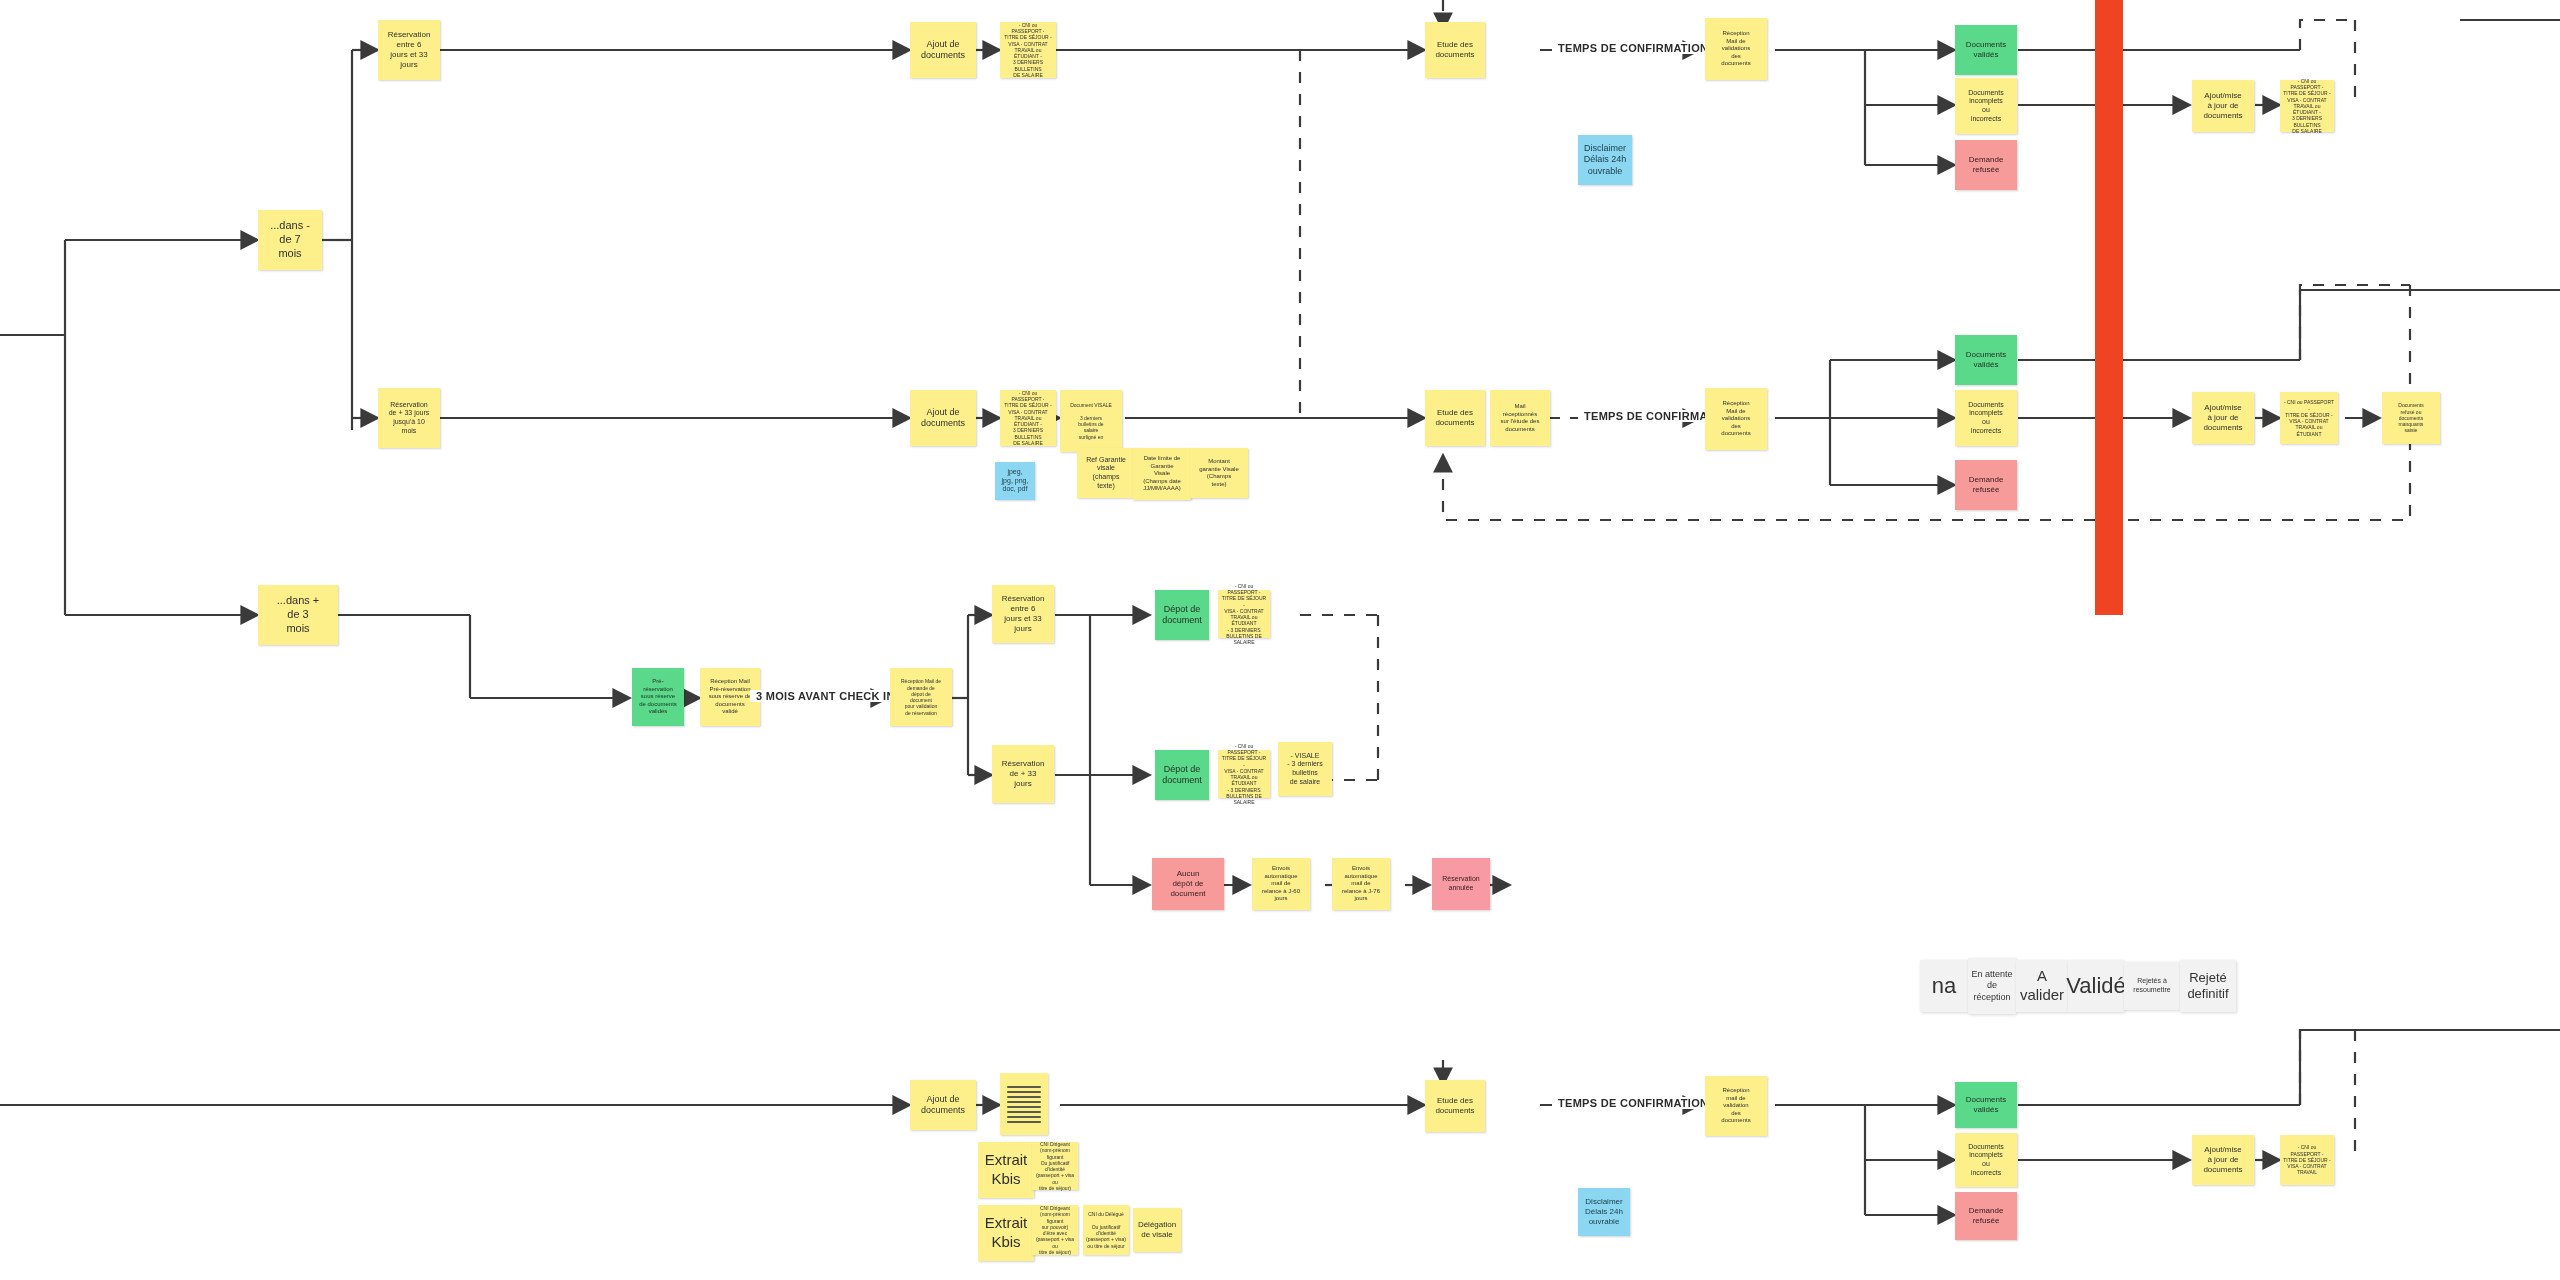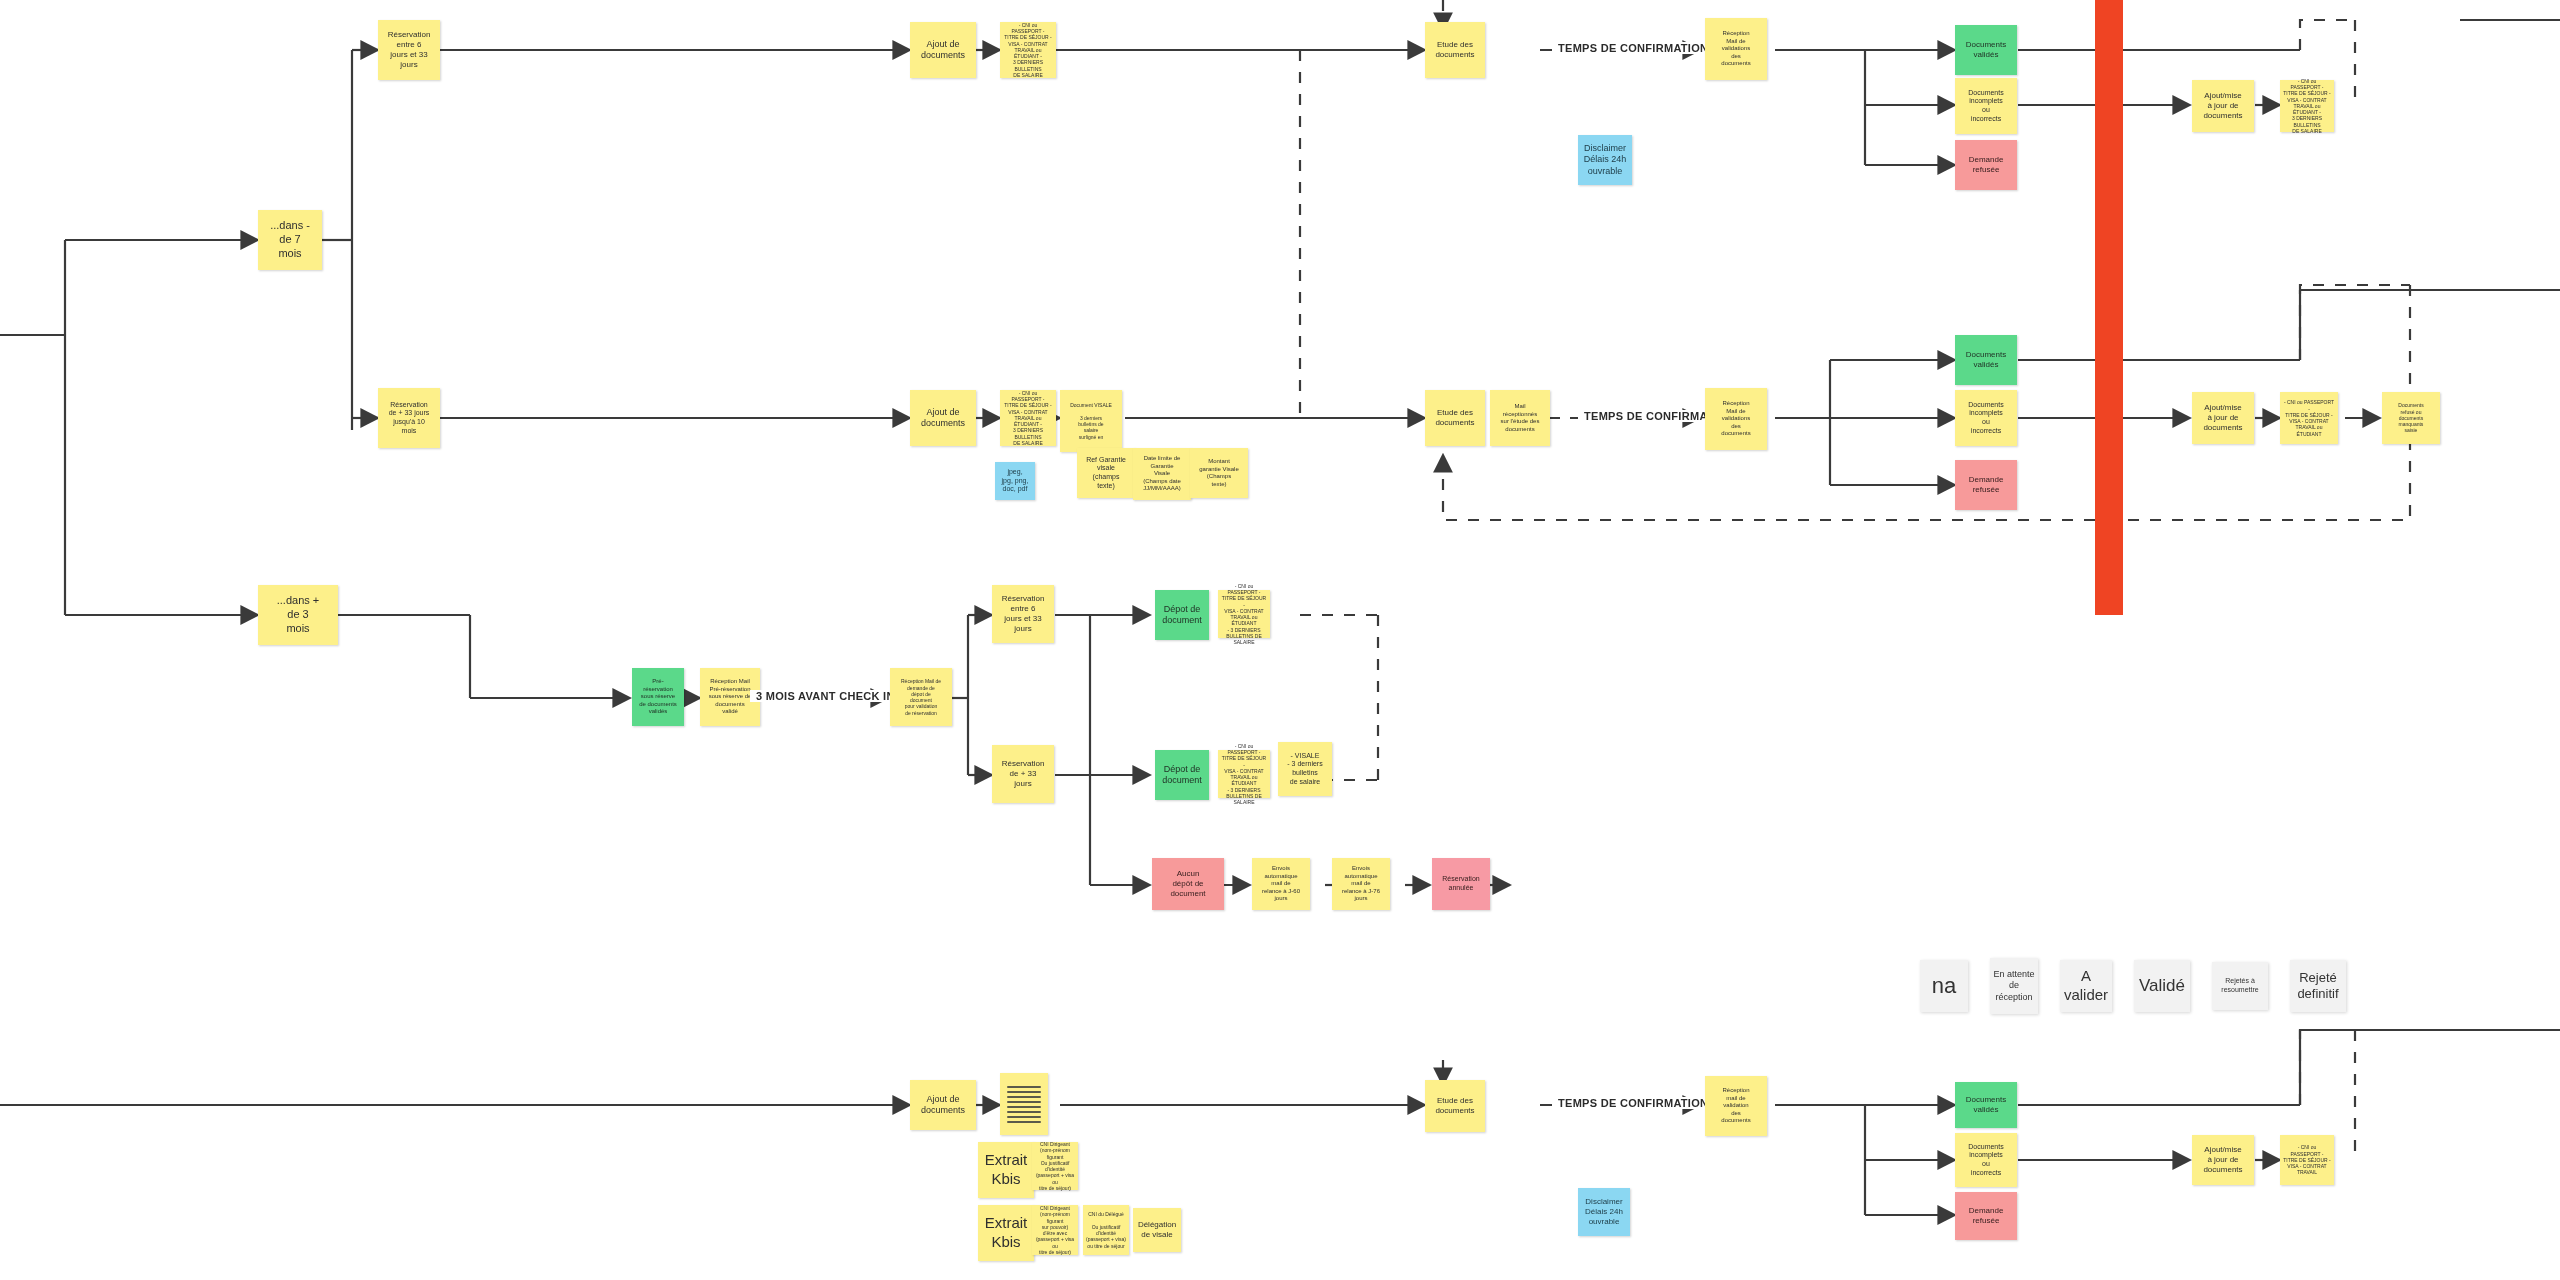--- a/index.html
+++ b/index.html
@@ -28,21 +28,21 @@
   .docicon i{display:block;height:2px;background:#5a5a4a;border-radius:1px;}
 
   .f5{font-size:5px;}
   .f6{font-size:6px;}
   .f7{font-size:7px;}
   .f8{font-size:8px;}
   .f9{font-size:9px;}
   .f11{font-size:11px;}
   .f13{font-size:13px;}
   .f15{font-size:15px;}
-  .f17{font-size:17px;}
+  .f17{font-size:22px;}
   .f22{font-size:22px;}
 </style>
 </head>
 <body>
 
 <div id="canvas">
 
   <svg id="wires" viewBox="0 0 2560 1280" xmlns="http://www.w3.org/2000/svg">
     <defs>
       <marker id="ah" markerWidth="9" markerHeight="9" refX="8" refY="4.5" orient="auto">
@@ -367,21 +367,21 @@
 
   <div class="node yellow f6" style="left:1332px;top:858px;width:58px;height:52px;">Envois
 automatique
 mail de
 relance à J-76
 jours</div>
 
   <div class="node pink f7" style="left:1432px;top:858px;width:58px;height:52px;">Réservation
 annulée</div>
 
-  <div style="position:absolute;left:1920px;top:958px;display:flex;gap:22px;align-items:center;">
+  <div style="position:absolute;left:1920px;top:958px;display:flex;align-items:center;">
     <div class="node grey f22" style="position:relative;left:0;top:0;width:48px;height:52px;">na</div>
     <div class="node grey f9" style="position:relative;left:0;top:0;width:48px;height:56px;">En attente
 de
 réception</div>
     <div class="node grey f15" style="position:relative;left:0;top:0;width:52px;height:52px;">A
 valider</div>
     <div class="node grey f17" style="position:relative;left:0;top:0;width:56px;height:52px;">Validé</div>
     <div class="node grey f7" style="position:relative;left:0;top:0;width:56px;height:48px;">Rejetés à
 resoumettre</div>
     <div class="node grey f13" style="position:relative;left:0;top:0;width:56px;height:52px;">Rejeté

